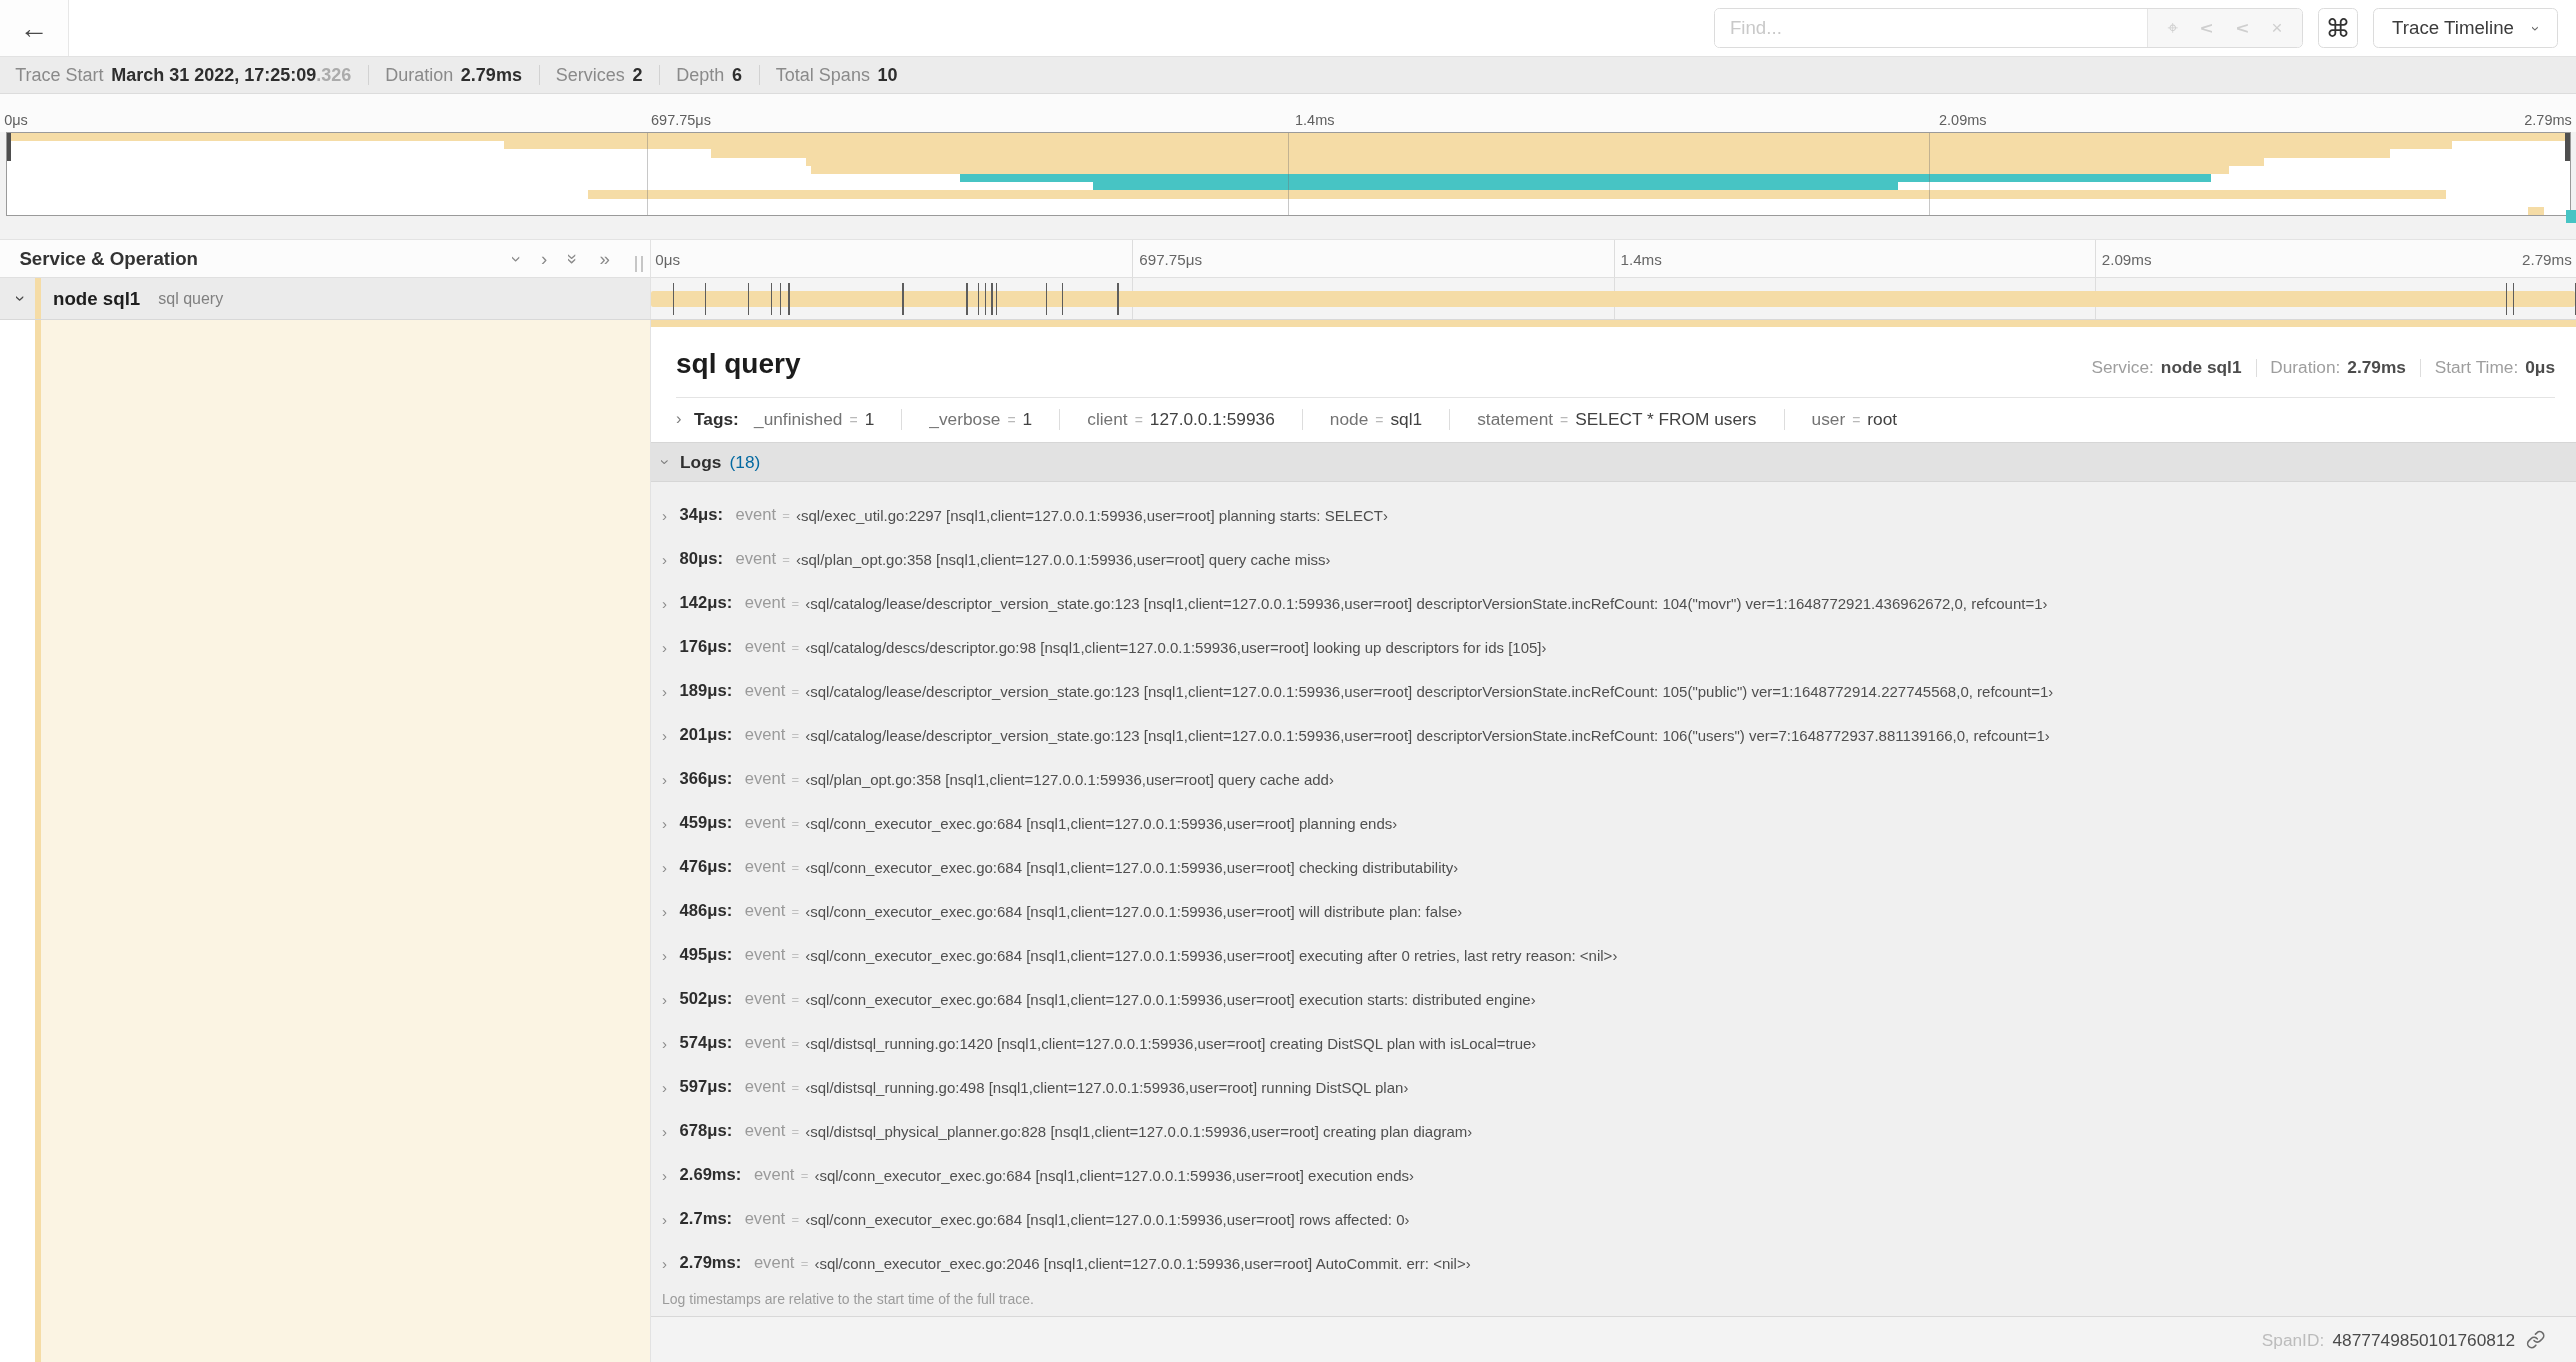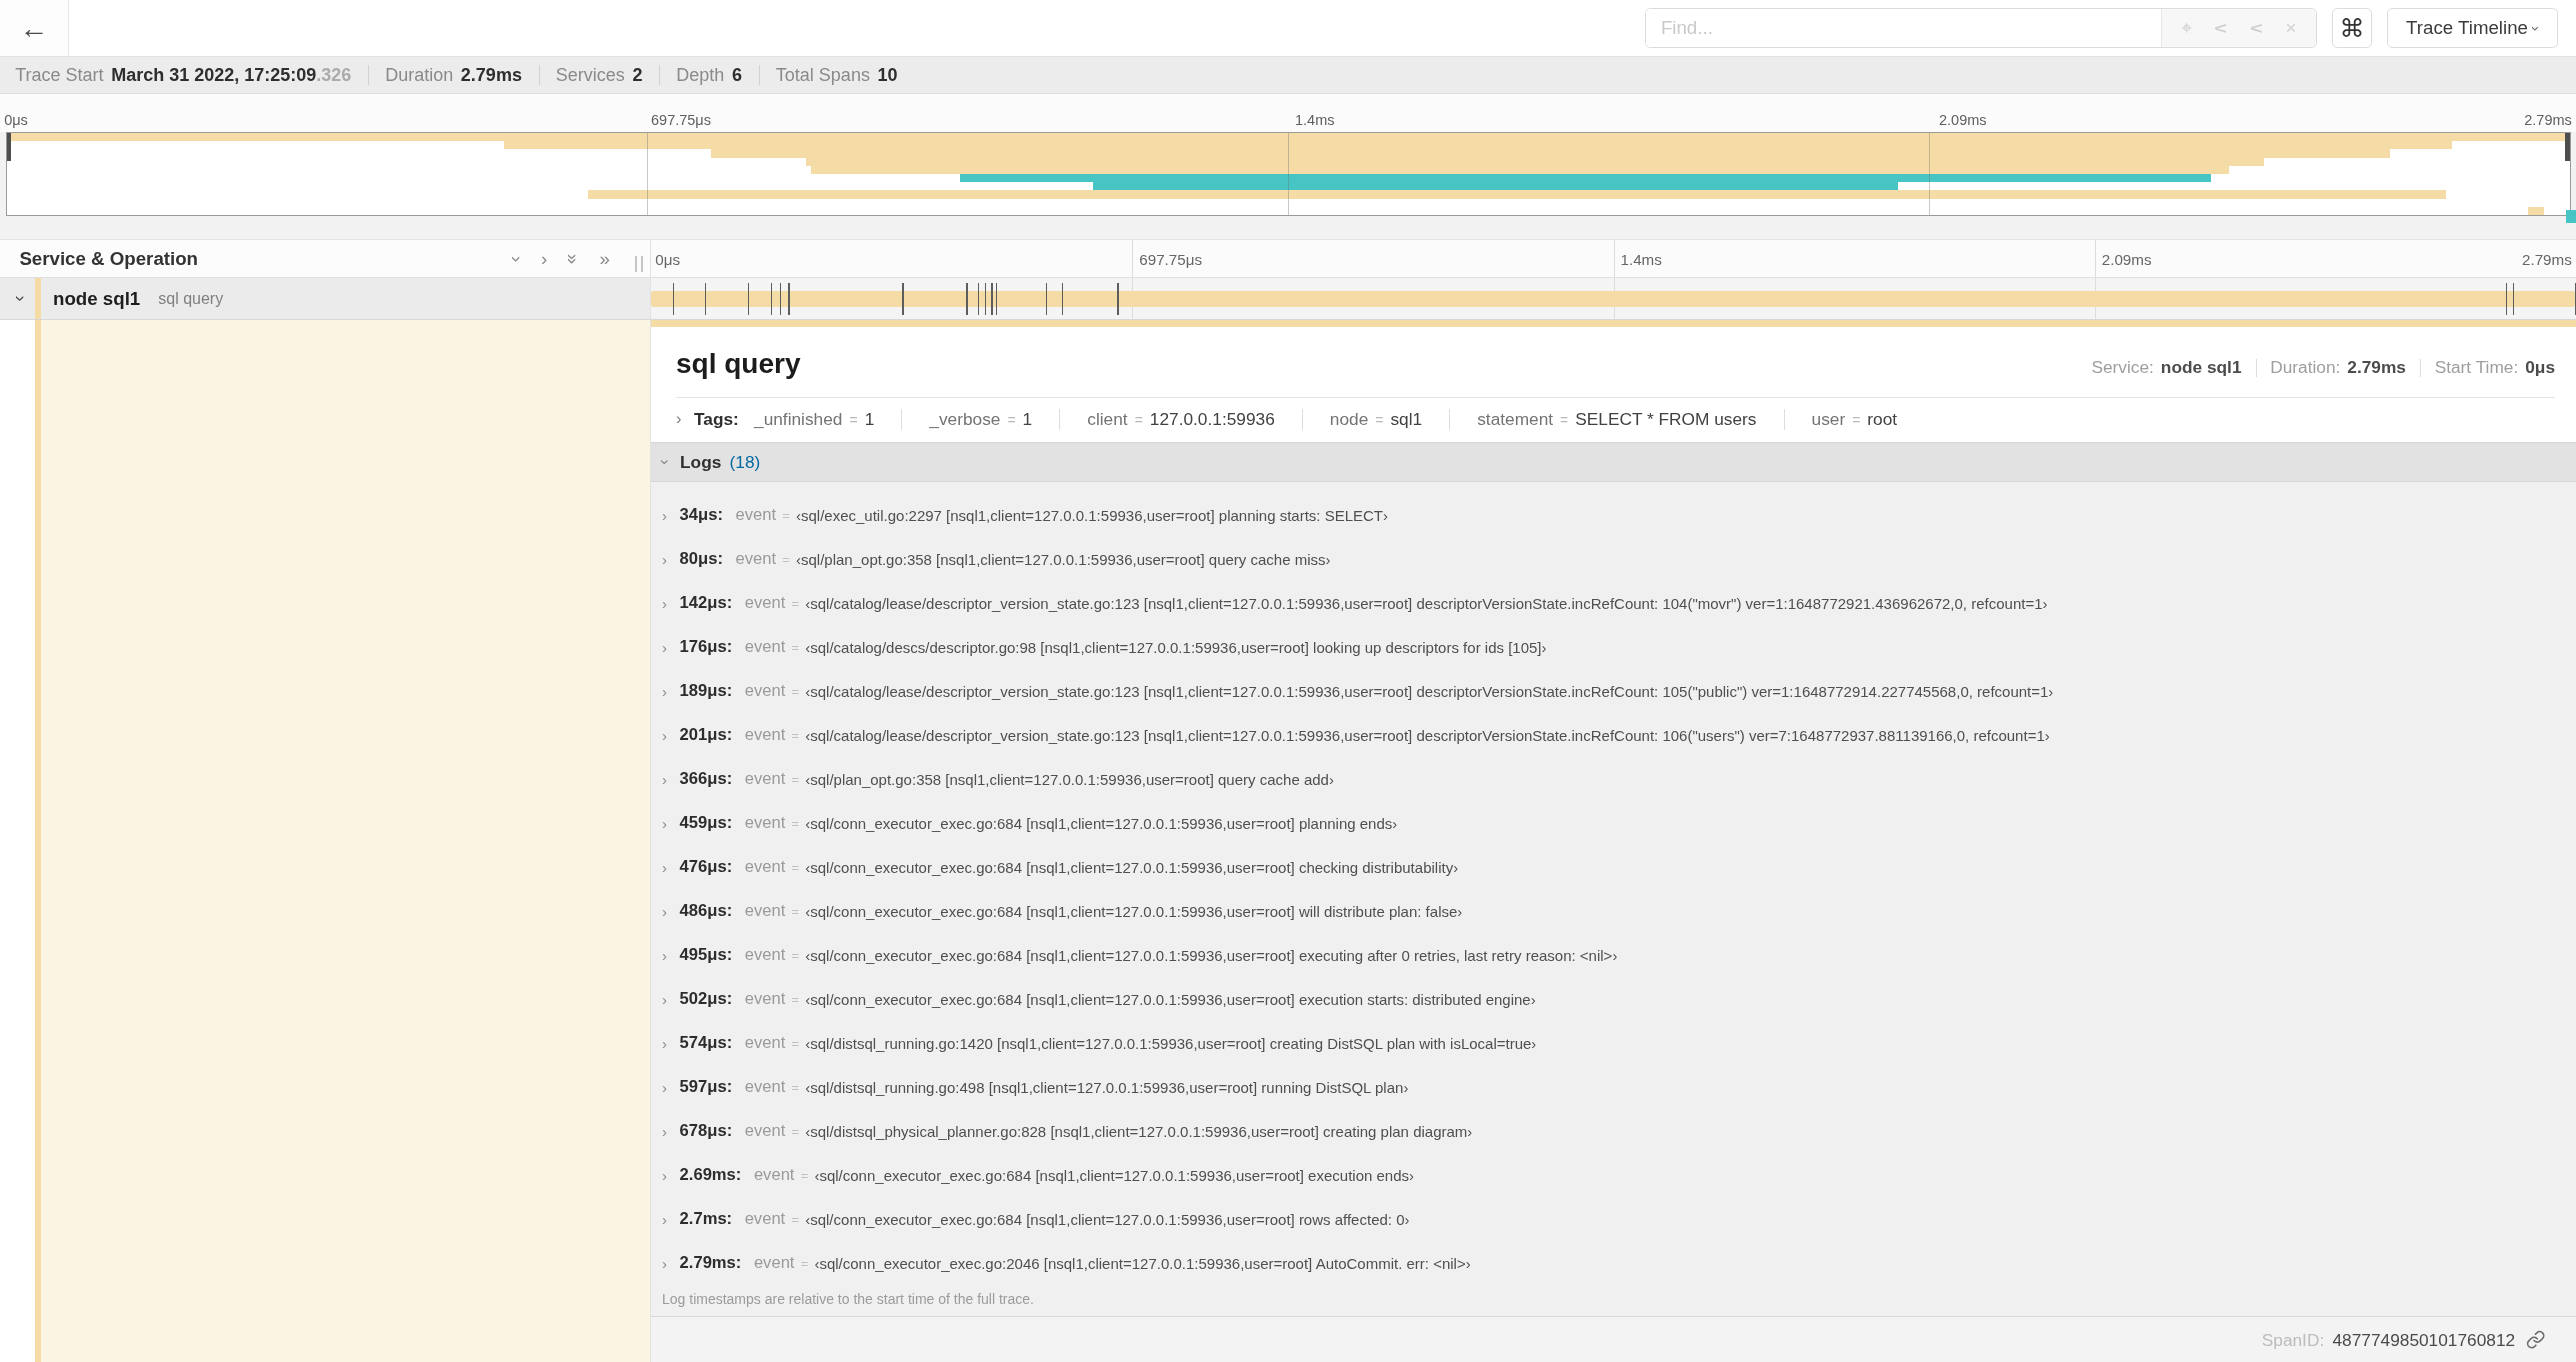--- a/index.html
+++ b/index.html
@@ -9,32 +9,32 @@
 
   
   .topbar { height:57px; background:#fff; border-bottom:0.7px solid #e2e2e2; display:flex; align-items:center; flex:none; }
   .back-btn { width:69px; height:100%; border-right:0.7px solid #e7e7e7; display:flex; align-items:center; justify-content:center;
     font-size:29px; color:#4a4a4a; background:#fdfdfd; cursor:pointer; }
   .title-wrap { display:flex; align-items:center; margin-left:23.5px; gap:14px; }
   .title-chevron svg { display:block; }
   .trace-title { font-size:29px; font-weight:700; color:#1f1f1f; letter-spacing:-0.3px; }
   .trace-id { font-size:26px; color:#a2a2a2; letter-spacing:0.7px; }
   .topbar-right { margin-left:auto; margin-right:18px; display:flex; align-items:center; gap:15.2px; }
-  .find-group { display:flex; height:40px; width:672px; border:0.7px solid #dcdcdc; border-radius:5.5px; overflow:hidden; background:#fff;margin-left:12px; }
+  .find-group { display:flex; height:40px; width:589px; border:0.7px solid #dcdcdc; border-radius:5.5px; overflow:hidden; background:#fff;margin-left:12px; }
   .find-input { flex:1; border:none; outline:none; font-size:18.7px; color:#444; padding:0 15.2px;
     font-family:"Liberation Sans","DejaVu Sans",sans-serif; }
   .find-input::placeholder { color:#c9c9c9; }
   .find-icons { background:#f7f7f7; border-left:0.7px solid #e5e5e5; display:flex; align-items:center; gap:22px; padding:0 19.4px; color:#cfcfcf; }
   .find-icons .fi { font-size:18.7px; line-height:1; cursor:pointer; }
   .rot90 { display:inline-block; transform:rotate(90deg); }
   .rotm90 { display:inline-block; transform:rotate(-90deg); }
   .kbd-btn { width:40px; height:40px; border:0.7px solid #dcdcdc; border-radius:5.5px; background:#fff; display:flex; align-items:center;
     justify-content:center; font-size:25px; color:#333; cursor:pointer; }
   .view-btn { height:40px; border:0.7px solid #dcdcdc; border-radius:5.5px; background:#fff; display:flex; align-items:center;
-    gap:6px; padding:0 18px; font-size:18.7px; color:#3c3c3c; cursor:pointer; }
+    gap:20px; padding:0 18px; font-size:18.7px; color:#3c3c3c; cursor:pointer; }
   .view-btn .caret { font-size:15.2px; color:#666; }
 
   
   .stats-bar { height:37px; background:#ececec; border-bottom:0.7px solid #dcdcdc; display:flex; align-items:center; padding-left:15.2px; flex:none; }
   .stat-label { font-size:18px; color:#8a8a8a; }
   .stat-value { font-size:18px; color:#2e2e2e; font-weight:700; margin-left:7.6px; }
   .stat-suffix { font-size:18px; color:#ababab; font-weight:700; }
   .stat-sep { width:0.7px; height:19.4px; background:#d2d2d2; margin:0 16.6px; }
 
   

